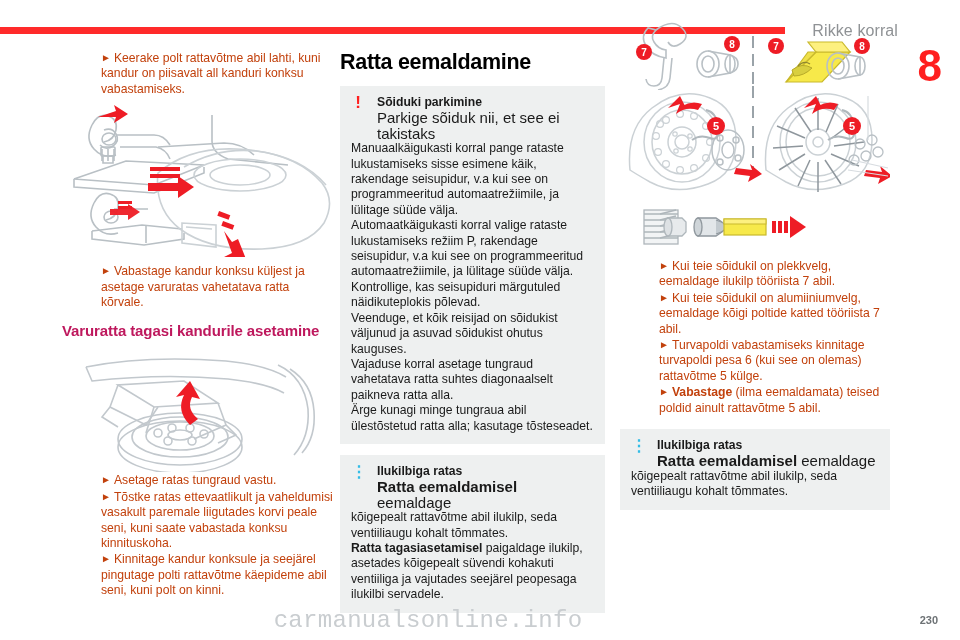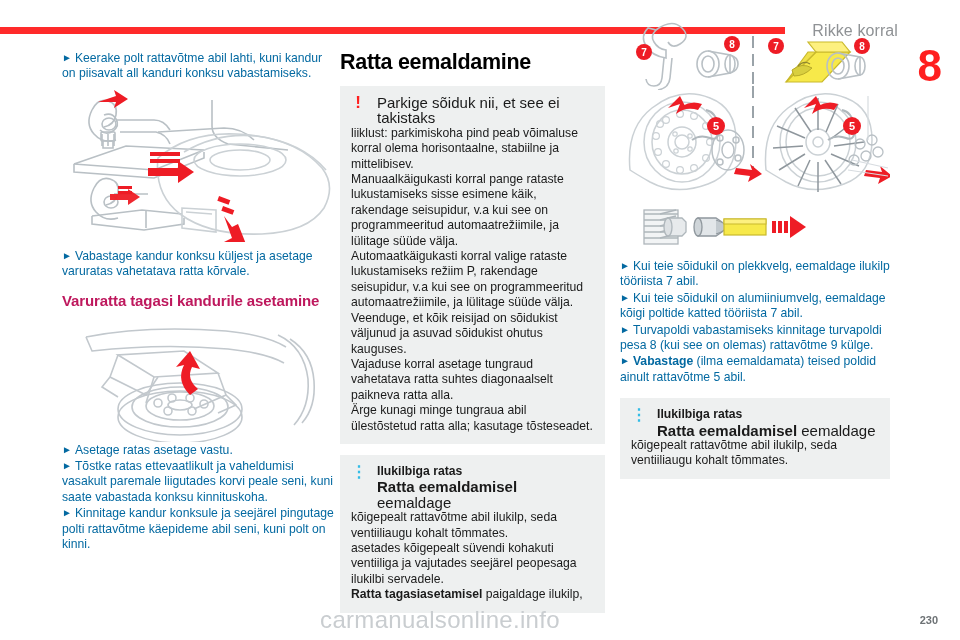--- a/index.html
+++ b/index.html
@@ -30,22 +30,23 @@
   }
 
   
   .col{position:absolute;top:50px;}
   .col-left{left:62px;width:272px;}
   .col-mid{left:340px;width:211px;}
   .col-right{left:620px;width:270px;}
 
   p{margin:0;}
   .bullet{
-    font-size:12.2px;line-height:15.4px;color:#0369a1;
+    font-size:12.2px;line-height:15.4px;color:#c2410c;
     margin-bottom:0;
+    margin-left:39px;
   }
   .bullet .arr{font-size:10px;vertical-align:1px;margin-right:3px;}
   .gap{height:11px;}
 
   h2.section{
     font-size:15px;font-weight:bold;margin:0;color:#be185d;
     line-height:19px;letter-spacing:-.1px;
   }
   h1.heading{
     font-size:21.5px;font-weight:bold;margin:0 0 11px 0;color:#000;
@@ -77,24 +78,24 @@
     font-size:12.2px;line-height:15.4px;
   }
   .callout b{font-weight:bold;}
 
   
   .fig{position:relative;}
   .fig svg{display:block;}
 
   
   .watermark{
-    position:absolute;left:16px;bottom:6px;width:848px;
+    position:absolute;left:4px;bottom:6px;width:848px;
     text-align:center;
     font-size:24px;color:#c9cdd0;letter-spacing:.3px;
-    font-family:Liberation Sans, sans-serif;
+    font-family:Liberation Mono, monospace;
   }
   .pagenum{
     position:absolute;right:22px;bottom:14px;
     font-size:11px;font-weight:bold;color:#6d7275;
   }
 </style>
 </head>
 <body>
 
 <div class="page">
@@ -201,60 +202,61 @@
           <path d="M228 20 q22 14 24 42 q2 26 -12 42"></path>
         </g>
 
         <g fill="#ee1c25">
           <path d="M128 76 q-14 -14 -6 -30 l-8 2 l14 -16 l10 18 l-8 -2 q-6 12 6 22 z"></path>
         </g>
       </svg>
     </div>
 
     <p class="bullet">
-      <span class="arr">►</span><span>Asetage ratas asetage vastu.</span>
+      <span class="arr">►</span><span>Asetage ratas tungraud vastu.</span>
     </p>
     <p class="bullet">
       <span class="arr">►</span><span>Tõstke ratas ettevaatlikult ja vaheldumisi vasakult paremale liigutades korvi peale seni, kuni saate vabastada konksu kinnituskoha.</span>
     </p>
     <p class="bullet">
       <span class="arr">►</span><span>Kinnitage kandur konksule ja seejärel pingutage polti rattavõtme käepideme abil seni, kuni polt on kinni.</span>
     </p>
   </div>
 
   <div class="col col-mid">
 
     <h1 class="heading">Ratta eemaldamine</h1>
 
     <div class="callout warn" style="width:265px;">
       <div class="cal-icon">!</div>
+      <div class="cal-title">Sõiduki parkimine</div>
       <div class="cal-first">Parkige sõiduk nii, et see ei takistaks</div>
-      <div class="cal-body">liiklust: parkimiskoha pind peab võimaluse korral olema horisontaalne, stabiilne ja mittelibisev.</div>
       <div class="cal-body">Manuaalkäigukasti korral pange rataste lukustamiseks sisse esimene käik, rakendage seisupidur, v.a kui see on programmeeritud automaatrežiimile, ja lülitage süüde välja.</div>
       <div class="cal-body">
         <span>Automaatkäigukasti korral valige rataste lukustamiseks režiim P, rakendage seisupidur, v.a kui see on programmeeritud automaatrežiimile, ja lülitage süüde välja.</span>
       </div>
+      <div class="cal-body">Kontrollige, kas seisupiduri märgutuled näidikuteplokis põlevad.</div>
       <div class="cal-body">Veenduge, et kõik reisijad on sõidukist väljunud ja asuvad sõidukist ohutus kauguses.</div>
       <div class="cal-body">Vajaduse korral asetage tungraud vahetatava ratta suhtes diagonaalselt paikneva ratta alla.</div>
       <div class="cal-body">Ärge kunagi minge tungraua abil ülestõstetud ratta alla; kasutage tõsteseadet.</div>
     </div>
 
     <div style="height:11px;"></div>
 
     <div class="callout info" style="width:265px;">
       <div class="cal-icon">⋮</div>
       <div class="cal-title">Ilukilbiga ratas</div>
       <div class="cal-first">
         <b>Ratta eemaldamisel</b><span> eemaldage</span>
       </div>
       <div class="cal-body">kõigepealt rattavõtme abil ilukilp, seda ventiiliaugu kohalt tõmmates.</div>
-      <div class="cal-body">asetades kõigepealt süvendi kohakuti ventiiliga ja vajutades seejärel peopesaga ilukilbi servadele.</div>
       <div class="cal-body">
         <b>Ratta tagasiasetamisel</b><span> paigaldage ilukilp,</span>
       </div>
+      <div class="cal-body">asetades kõigepealt süvendi kohakuti ventiiliga ja vajutades seejärel peopesaga ilukilbi servadele.</div>
     </div>
   </div>
 
   <div class="col col-right" style="top:8px;">
 
     <div class="fig" style="height:82px;">
       <svg width="270" height="82" viewBox="0 0 270 82">
 
         <g fill="none" stroke="#b9c0c5" stroke-width="1.6">
           <path d="M36 22 q16 -12 26 -2 q9 9 -2 16 q-8 5 -12 -2"></path>
@@ -412,21 +414,21 @@
 
     <div style="height:8px;"></div>
 
     <p class="bullet">
       <span class="arr">►</span><span>Kui teie sõidukil on plekkvelg, eemaldage ilukilp tööriista 7 abil.</span>
     </p>
     <p class="bullet">
       <span class="arr">►</span><span>Kui teie sõidukil on alumiiniumvelg, eemaldage kõigi poltide katted tööriista 7 abil.</span>
     </p>
     <p class="bullet">
-      <span class="arr">►</span><span>Turvapoldi vabastamiseks kinnitage turvapoldi pesa 8 (kui see on olemas) rattavõtme 9 külge.</span>
+      <span class="arr">►</span><span>Turvapoldi vabastamiseks kinnitage turvapoldi pesa 6 (kui see on olemas) rattavõtme 5 külge.</span>
     </p>
     <p class="bullet">
       <span class="arr">►</span><b>Vabastage</b><span> (ilma eemaldamata) teised poldid ainult rattavõtme 5 abil.</span>
     </p>
 
     <div style="height:13px;"></div>
 
     <div class="callout info" style="width:270px;">
       <div class="cal-icon">⋮</div>
       <div class="cal-title">Ilukilbiga ratas</div>

